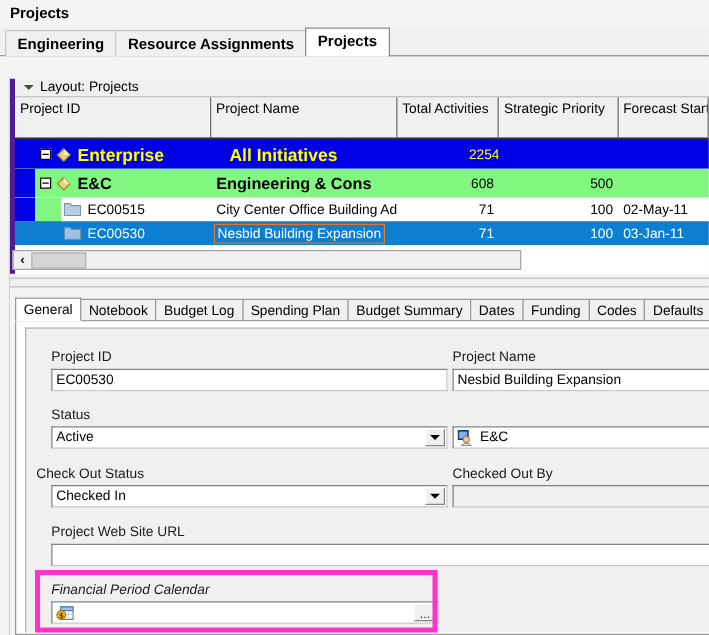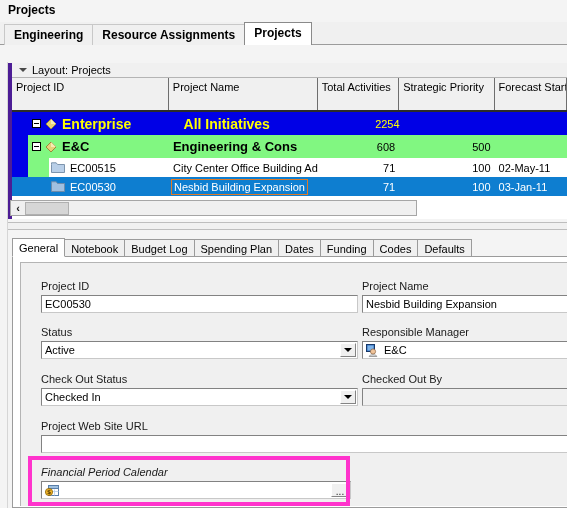--- a/index.html
+++ b/index.html
@@ -421,20 +421,21 @@
   <div id="hscroll-thumb"></div>
 </div>
 
 <div id="panel-splitter"></div>
 
 <div id="detail-tabstrip">
   <div class="d-tab active"><span>General</span></div>
   <div class="d-tab"><span>Notebook</span></div>
   <div class="d-tab"><span>Budget Log</span></div>
   <div class="d-tab"><span>Spending Plan</span></div>
+  <div class="d-tab"><span>Budget Summary</span></div>
   <div class="d-tab"><span>Dates</span></div>
   <div class="d-tab"><span>Funding</span></div>
   <div class="d-tab"><span>Codes</span></div>
   <div class="d-tab"><span>Defaults</span></div>
 
 </div>
 
 <div id="detail-panel"></div>
 <div id="detail-inner">
 
@@ -449,32 +450,31 @@
   </div>
 
   <div class="field-label" style="left:20px; top:63px;">Status</div>
   <div class="field-box" style="left:20px; top:78px; width:317px;">
     <span>Active</span>
     <span class="combo-arrow">
         <i></i>
       </span>
   </div>
 
-  <div class="field-label" style="left:341px; top:63px;">Responsible Manager</div>
   <div class="field-box" style="left:341px; top:78px; width:230px;">
     <svg class="icon-inline" width="13" height="13" viewBox="0 0 13 13">
       <rect x="0.5" y="0.5" width="8" height="7" fill="#2f6fbf" stroke="#17386a"></rect>
       <rect x="1.5" y="1.5" width="6" height="5" fill="#7fb3e8"></rect>
       <circle cx="7" cy="7.5" r="2.6" fill="#f0c49a" stroke="#8a6240" stroke-width="0.7"></circle>
       <path d="M3.2,12.5 C3.2,10.2 10.8,10.2 10.8,12.5 Z" fill="#e8e8e8" stroke="#7a7a7a" stroke-width="0.7"></path>
     </svg>
     <span>E&amp;C</span>
   </div>
 
-  <div class="field-label" style="left:20px; top:110px;">Check Out Status</div>
+  <div class="field-label" style="left:8px; top:110px;">Check Out Status</div>
   <div class="field-box" style="left:20px; top:125px; width:317px;">
     <span>Checked In</span>
     <span class="combo-arrow">
         <i></i>
       </span>
   </div>
 
   <div class="field-label" style="left:341px; top:110px;">Checked Out By</div>
   <div class="field-box readonly" style="left:341px; top:125px; width:230px;">
     <span></span>

